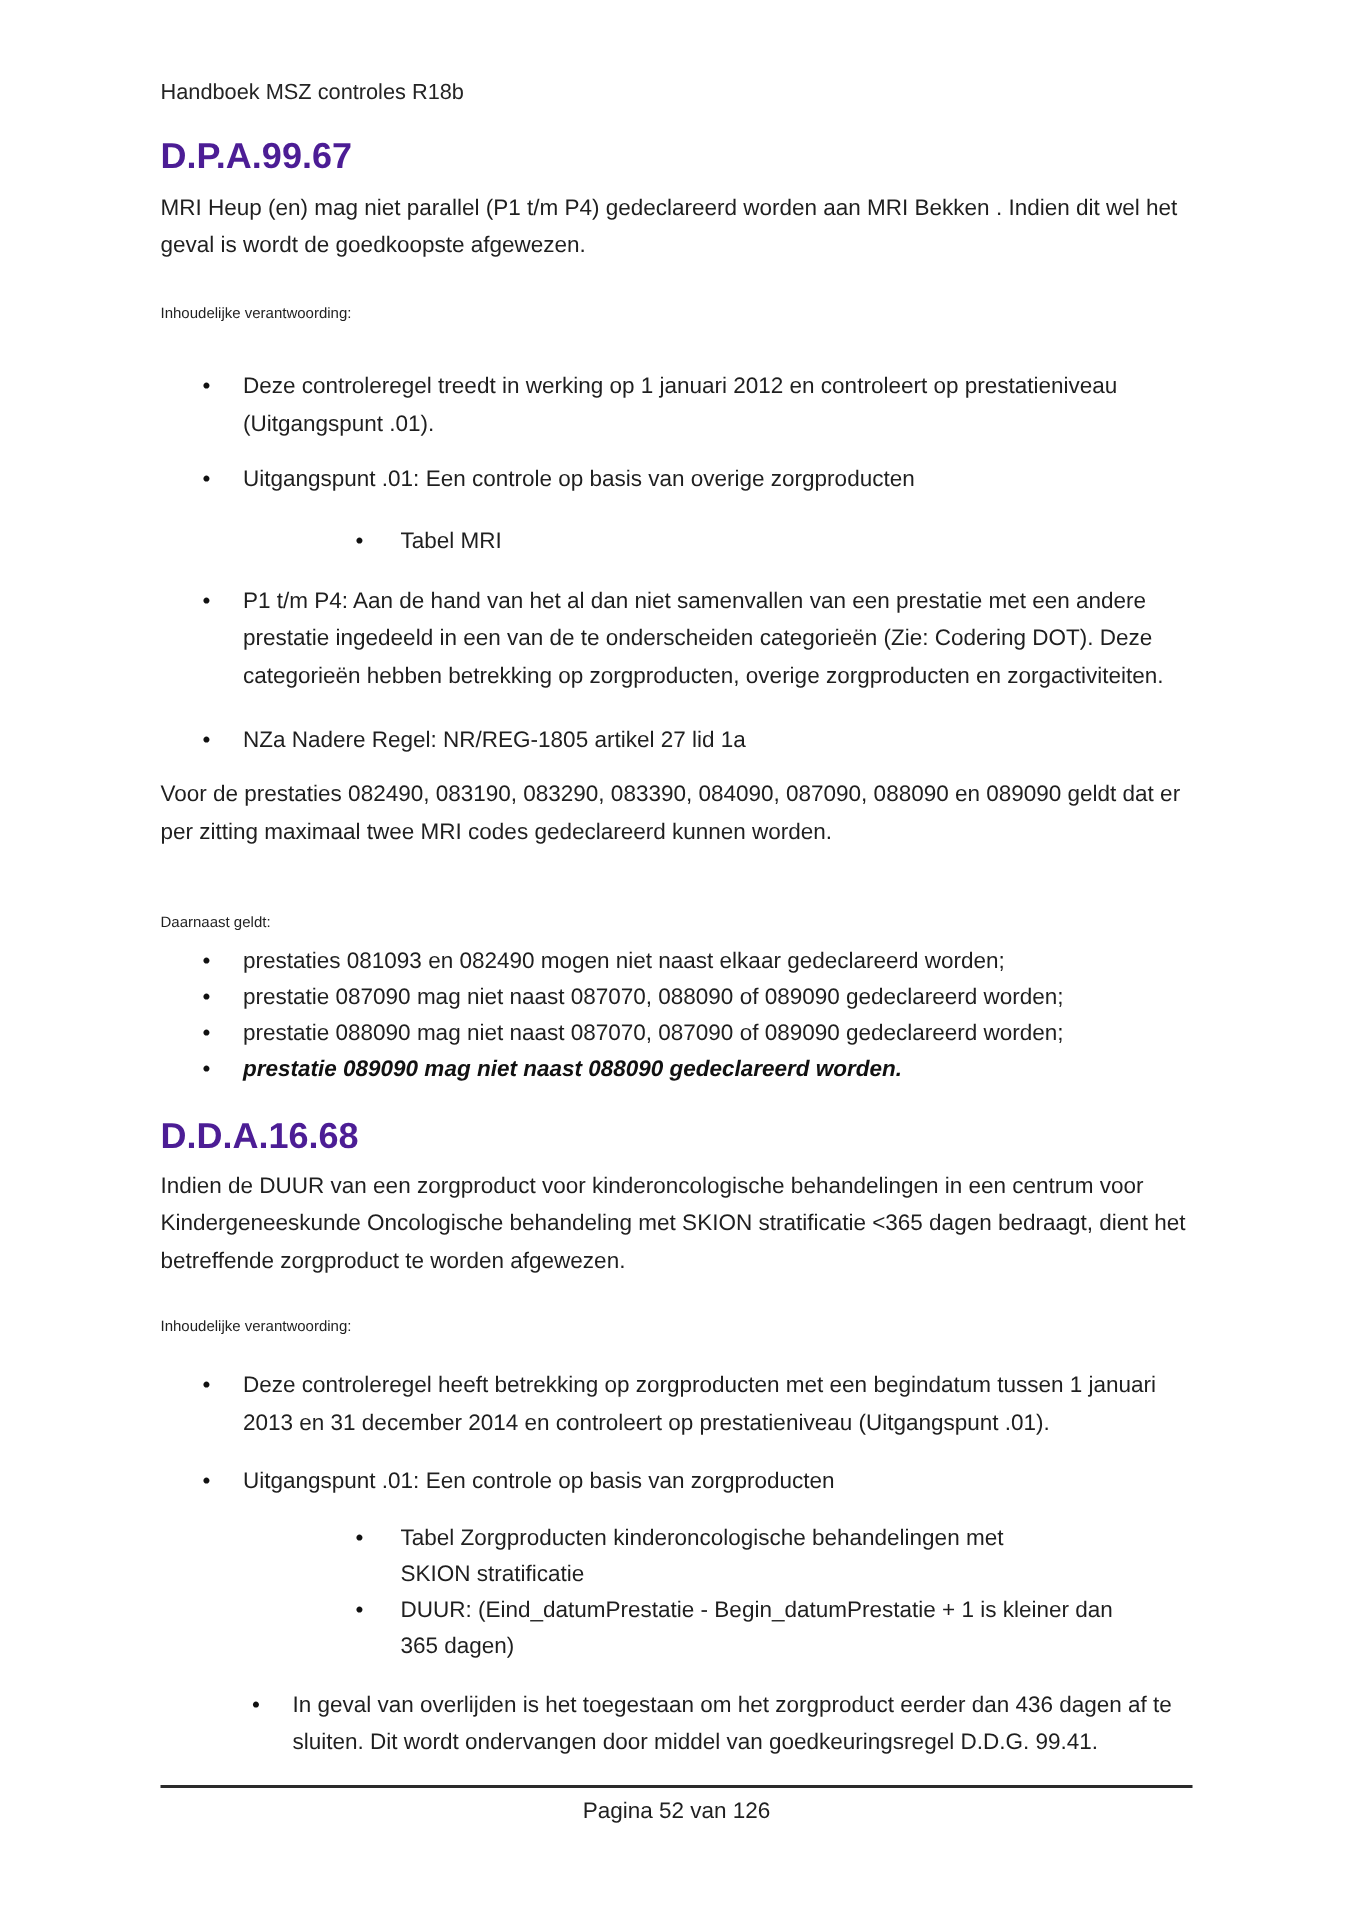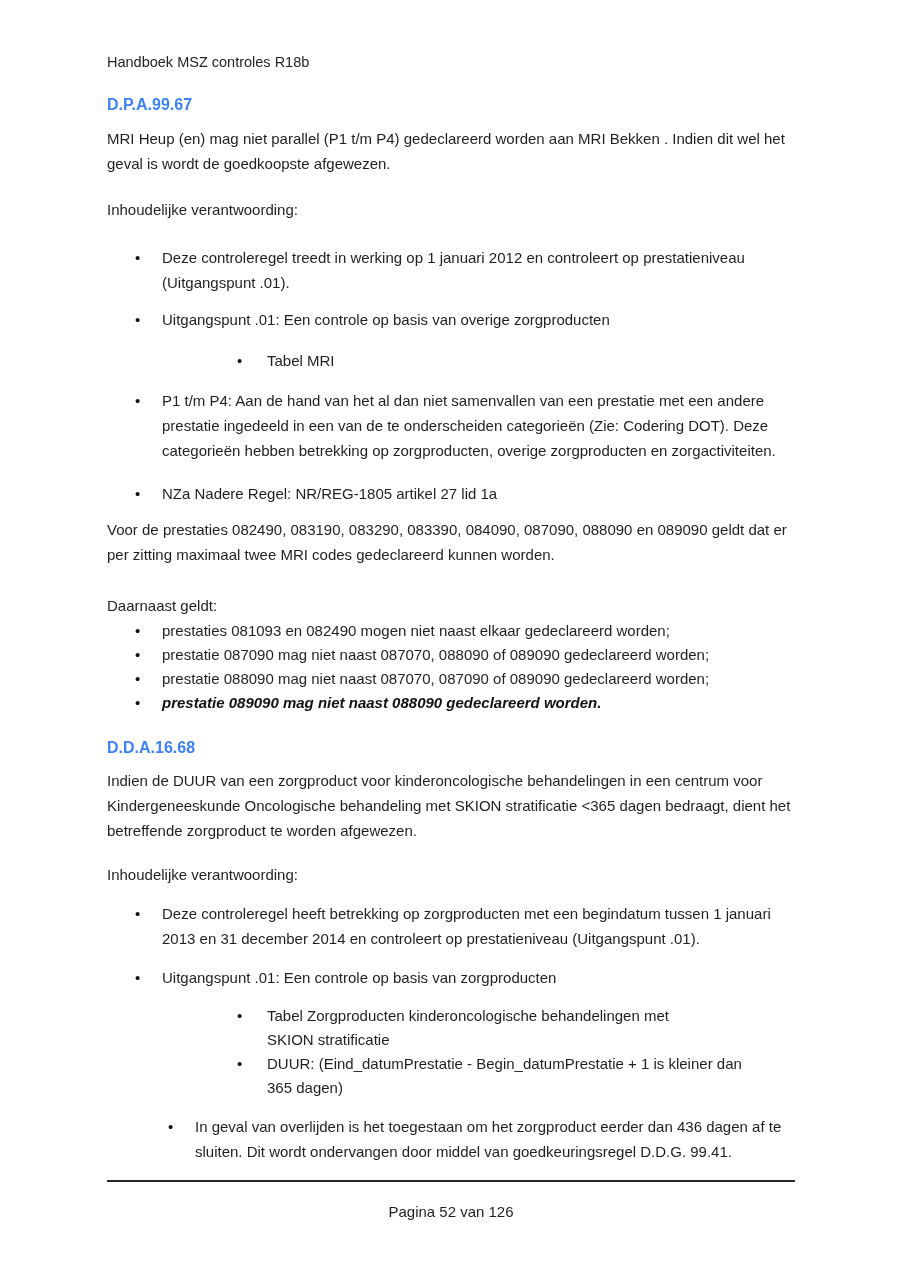--- a/index.html
+++ b/index.html
@@ -12,32 +12,32 @@
   }
   .page {
     box-sizing: border-box;
     width: 900px; height: 903px;
     padding: 52px 105px 0 107px;
   }
   .doc-header {
     font-size: 14.5px; line-height: 20px; color: #242424;
   }
   h1.sec-heading {
-    font-size: 16px; line-height: 26px; font-weight: bold; color: #3b82f6;
+    font-size: 24px; line-height: 26px; font-weight: bold; color: #4c1d95;
     margin: 20px 0 0 0;
   }
   h1.sec-heading.second { }
   .para {
     font-size: 15px; line-height: 25px; margin: 8px 0 0 0;
   }
-  .label-line { font-size: 15px; line-height: 25px; }
+  .label-line { font-size: 10px; line-height: 25px; }
   .m-verantw1 { margin-top: 21px; }
   .m-verantw2 { margin-top: 19px; }
   .m-para1 { margin-top: 11px; }
-  .m-daarnaast { margin-top: 26px; }
+  .m-daarnaast { margin-top: 36px; }
   .m-intro2 { margin-top: 7px; }
   .ul { margin: 0; }
   .ul-spaced { margin-top: 23px; }
   .ul-spaced2 { margin-top: 14px; }
   .ul-tight { margin-top: 1px; }
   .li {
     position: relative; font-size: 15px; line-height: 25px;
     padding-left: 55px;
   }
   .li .dot {
@@ -52,21 +52,21 @@
   .mb15 { margin-bottom: 15px; }
   .mb16 { margin-bottom: 16px; }
   .mb18 { margin-bottom: 18px; }
   .tight { line-height: 24px; }
   .tight .dot { line-height: 24px; }
   .bold { font-weight: bold; color: #111; font-style: italic; }
   .pre-line { white-space: pre-line; }
   .doc-footer {
     margin-top: 16px;
     border-top: 2px solid #2a2a2a;
-    padding-top: 19px;
+    padding-top: 5px;
     text-align: center;
     font-size: 15px; line-height: 22px; color: #1f1f1f;
   }
 </style>
 </head>
 <body>
 
 <div class="page">
 
   <div class="doc-header">Handboek MSZ controles R18b</div>

